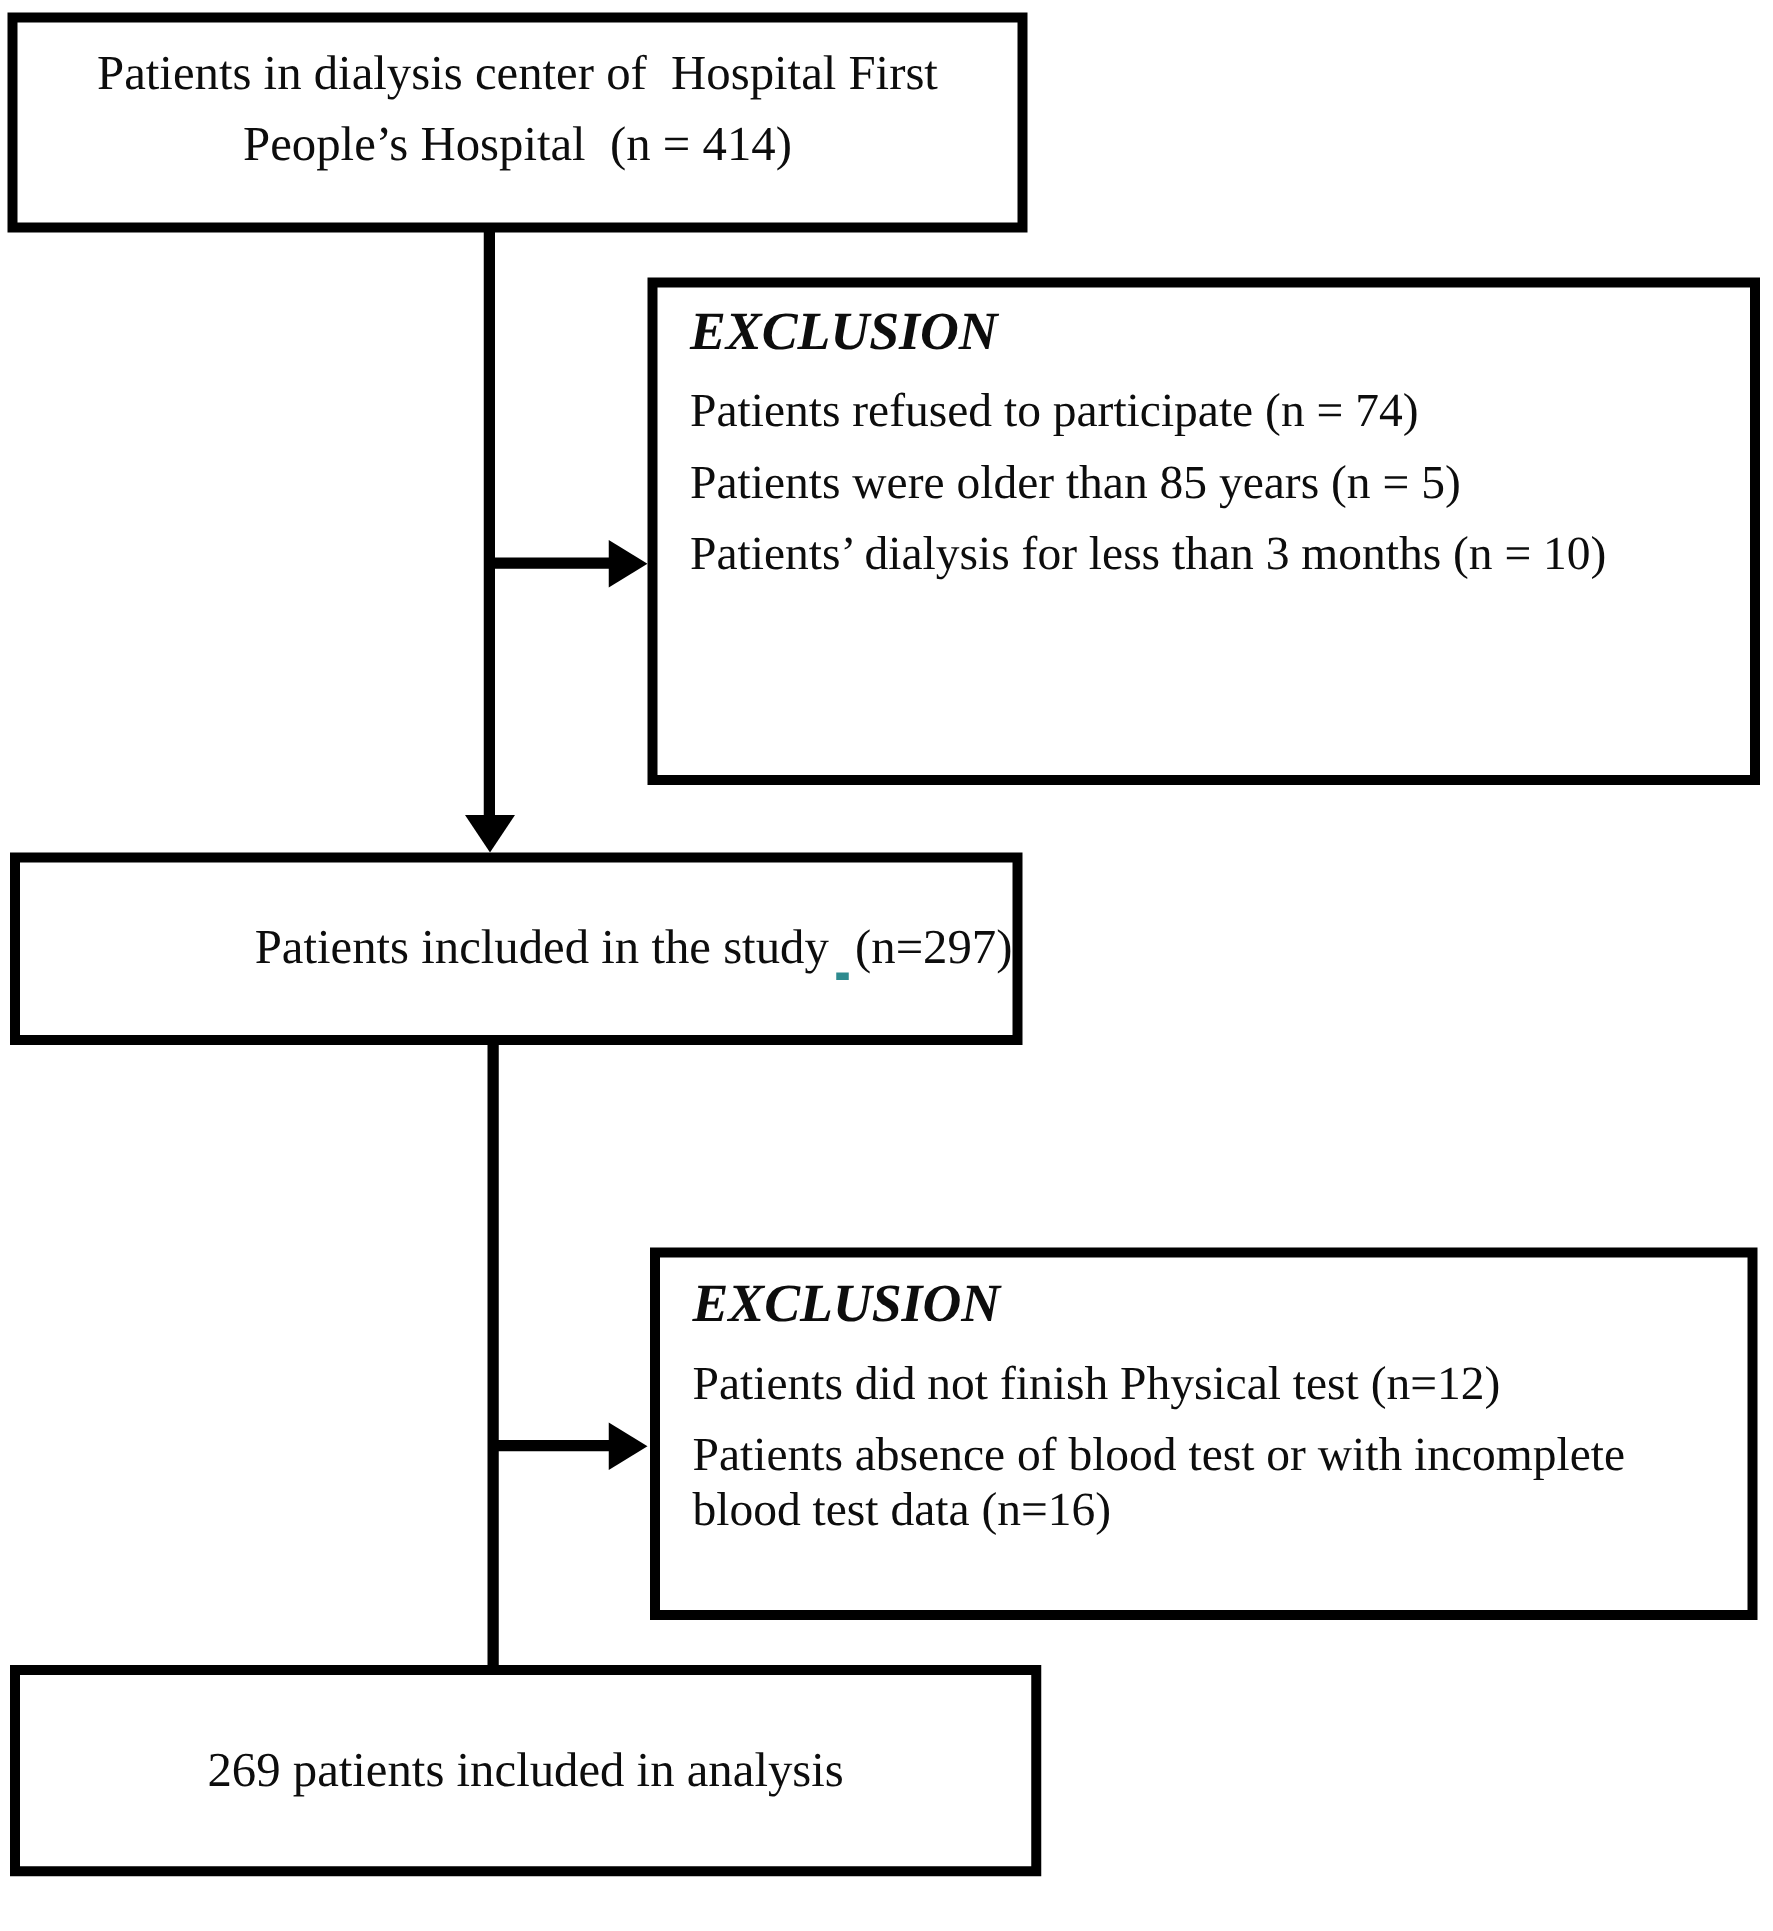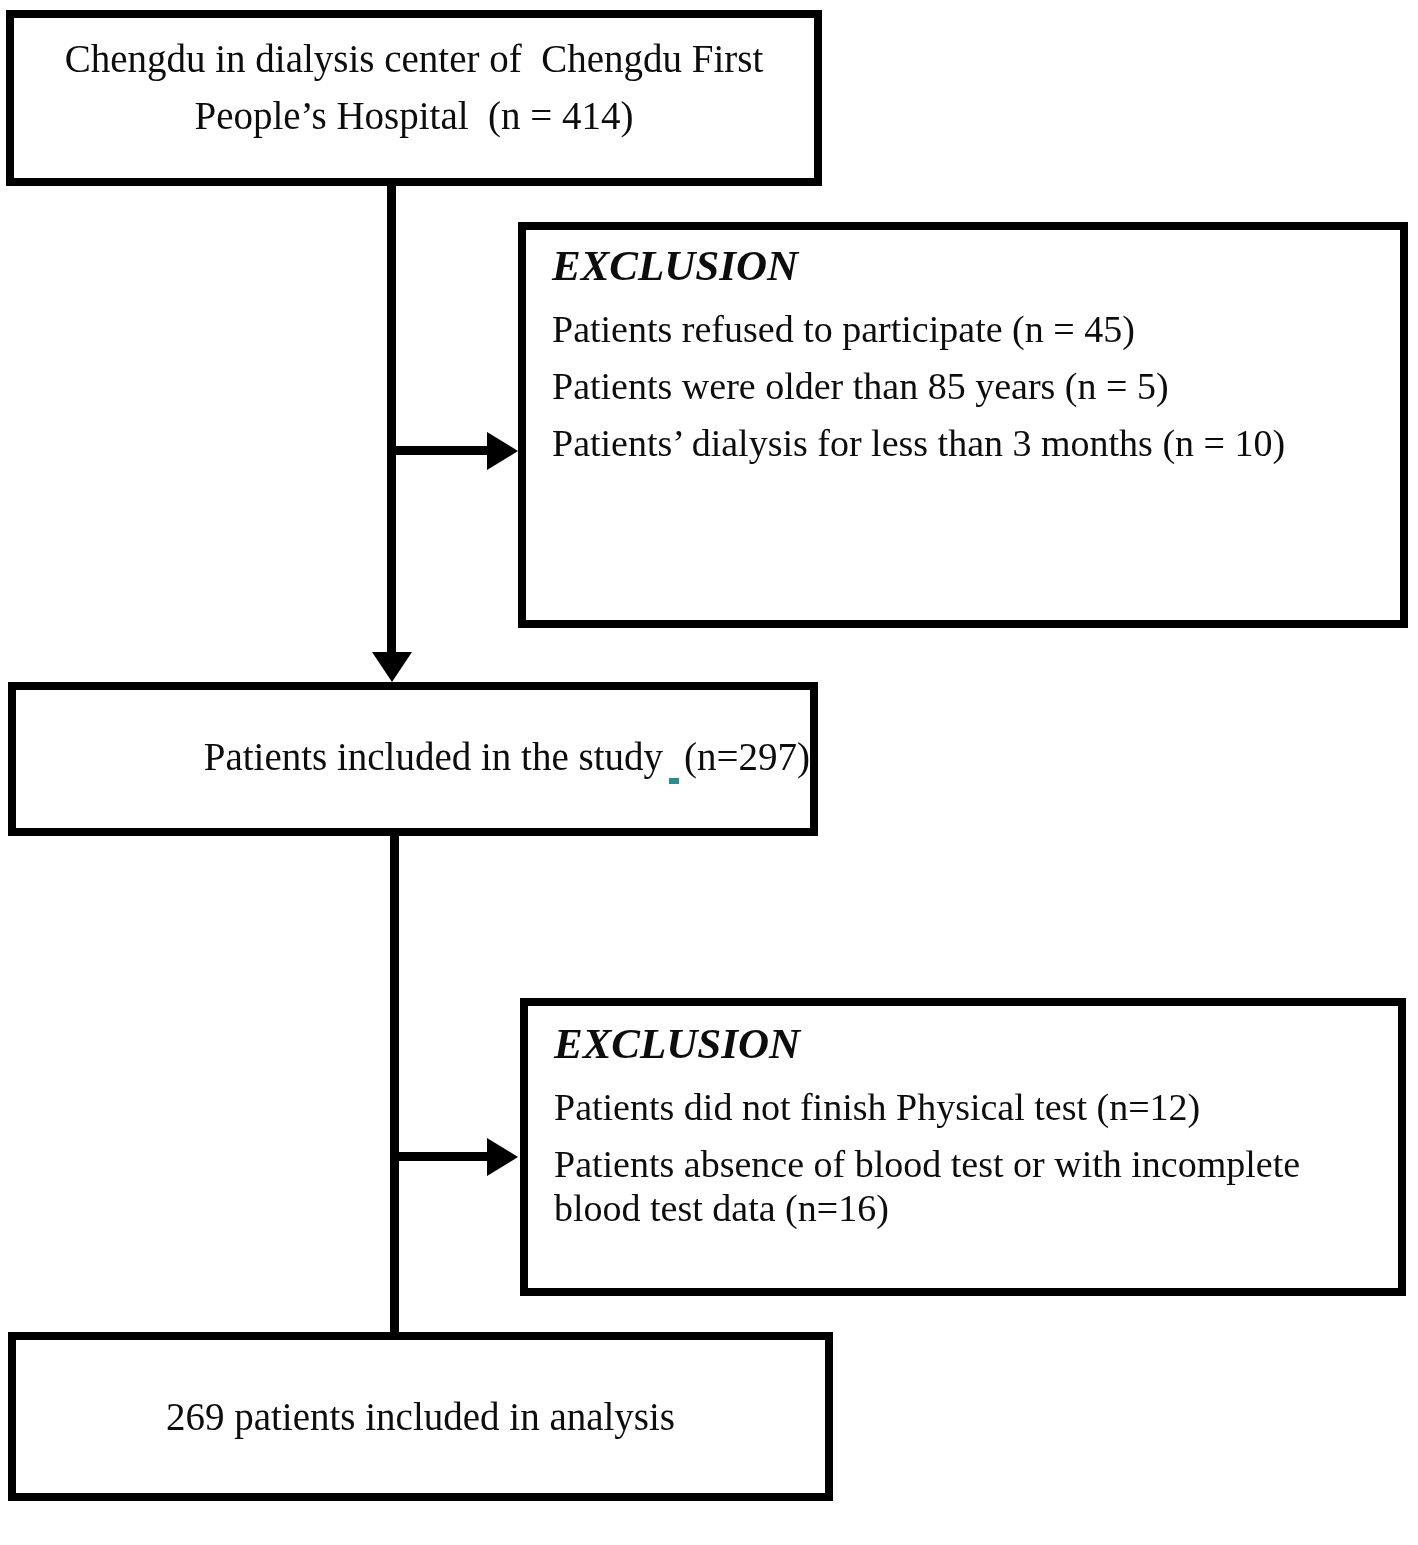--- a/index.html
+++ b/index.html
@@ -96,32 +96,32 @@
     vertical-align: -14px;
     margin: 0 5px 0 6px;
   }
 </style>
 </head>
 <body>
 
 <div class="canvas">
 
   <div class="box box-top">
-    <div class="box-line">Chengdu in dialysis center of  Chengdu First</div>
+    <div class="box-line">Patients in dialysis center of  Hospital First</div>
     <div class="box-line">People’s Hospital  (n = 414)</div>
   </div>
 
   <div class="cline v1"></div>
   <div class="ahead down ah-v1"></div>
   <div class="cline h1"></div>
   <div class="ahead right ah-h1"></div>
 
   <div class="box box-exclusion-1">
     <div class="excl-title">EXCLUSION</div>
-    <p class="excl-item">Patients refused to participate (n = 45)</p>
+    <p class="excl-item">Patients refused to participate (n = 74)</p>
     <p class="excl-item">Patients were older than 85 years (n = 5)</p>
     <p class="excl-item">Patients’ dialysis for less than 3 months (n = 10)</p>
   </div>
 
   <div class="box box-middle">
     <div>
       <span>Patients included in the study</span><span class="teal-mark"></span><span>(n=297)</span>
     </div>
   </div>
 

